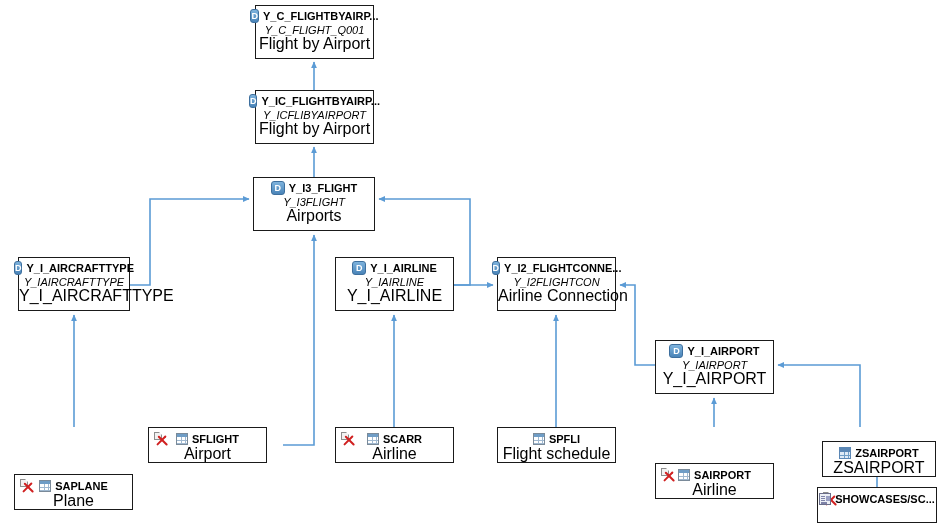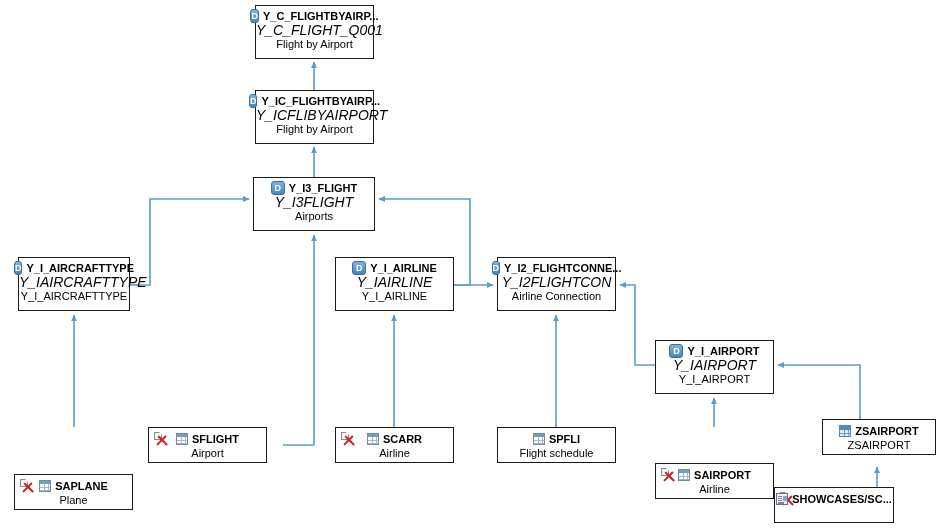--- a/index.html
+++ b/index.html
@@ -26,28 +26,28 @@
     display:flex;align-items:center;justify-content:center;
     gap:4px;
     font-size:11px;
     font-weight:bold;
     color:#000;
     line-height:14px;
     white-space:nowrap;
     padding-top:3px;
   }
   .node .row2{
-    font-size:14px;
+    font-size:11px;
     font-style:italic;
     color:#000;
     line-height:14px;
     white-space:nowrap;
   }
   .node .row3{
-    font-size:11px;
+    font-size:16px;
     color:#000;
     line-height:14px;
     white-space:nowrap;
   }
   
   .node.tbl{height:36px;}
   .node.tbl .row1{padding-top:4px;}
   .node.tbl .row3{line-height:15px;}
 
   .node.cds{height:54px;}
@@ -318,34 +318,34 @@
           <i class="v1"></i>
           <i class="v2"></i>
           <i class="h1"></i>
           <i class="h2"></i>
       </span>
       <span>SAIRPORT</span>
     </div>
     <div class="row3">Airline</div>
   </div>
 
-  <div class="node tbl" style="left:822px;top:419px;width:114px;">
+  <div class="node tbl" style="left:822px;top:441px;width:114px;">
     <div class="row1">
       <span class="ico ico-ztable">
         <i class="hdr"></i>
           <i class="v1"></i>
           <i class="v2"></i>
           <i class="h1"></i>
       </span>
       <span>ZSAIRPORT</span>
     </div>
     <div class="row3">ZSAIRPORT</div>
   </div>
 
-  <div class="node tbl" style="left:774px;top:487px;width:120px;">
+  <div class="node tbl" style="left:817px;top:487px;width:120px;">
     <div class="errwrap ico ico-err">
       <span class="doc"></span>
         <span class="x1"></span>
         <span class="x2"></span>
     </div>
     <div class="row1">
       <span class="ico ico-pkg">
         <i class="b1"></i>
           <i class="b2"></i>
           <i class="b3"></i>

